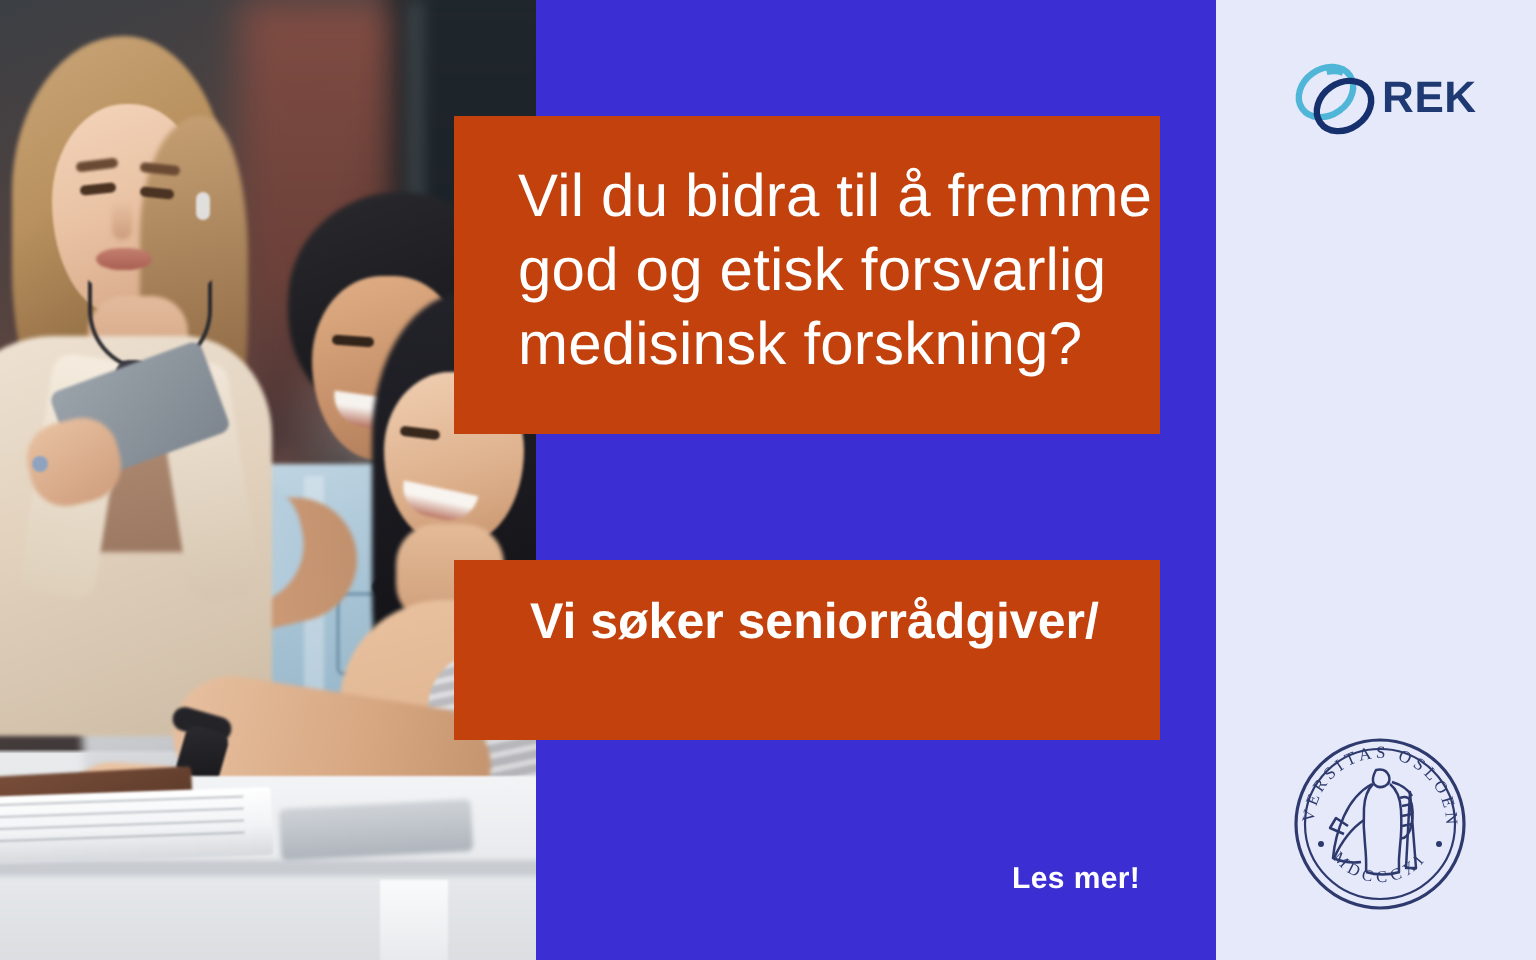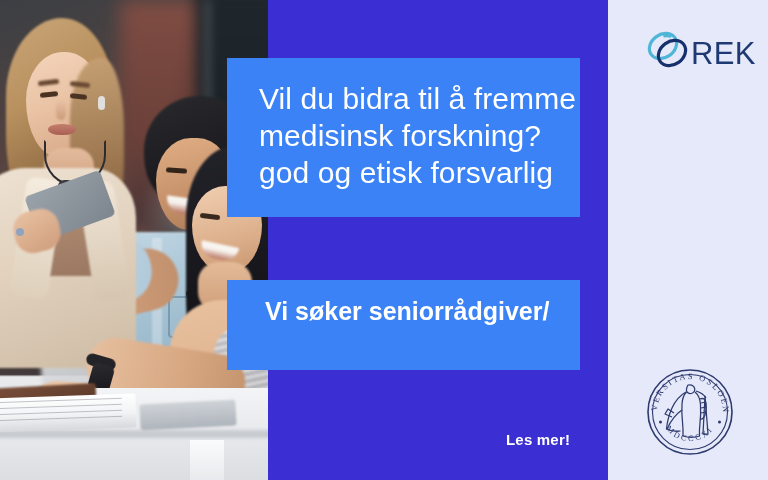--- a/index.html
+++ b/index.html
@@ -336,21 +336,21 @@
   .purple-field {
     position: absolute;
     left: 268px; top: 0;
     width: 340px; height: 480px;
     background: #3B2FD4;
   }
 
   
   .text-box {
     position: absolute;
-    background: #3b82f6;
+    background: #c2410c;
     box-sizing: border-box;
   }
   .box-question {
     left: 227px; top: 58px;
     width: 353px; height: 159px;
     padding: 22px 30px 0 32px;
   }
   .box-question .line {
     color: #ffffff;
     font-size: 30px;
@@ -398,22 +398,22 @@
     width: 95px; height: 50px;
   }
   .rek-mark {
     position: absolute;
     left: 0; top: 2px;
     width: 46px; height: 46px;
   }
   .rek-word {
     position: absolute;
     left: 46px; top: 11px;
-    font-size: 31px;
-    font-weight: normal;
+    font-size: 22px;
+    font-weight: bold;
     color: #1F3A73;
     letter-spacing: .3px;
   }
 
   
   .uio-seal {
     position: absolute;
     left: 643px; top: 365px;
     width: 94px; height: 94px;
   }
@@ -486,22 +486,22 @@
     <div class="notebook-cover"></div>
     <div class="notebook"></div>
     <div class="notebook-lines"></div>
     <div class="paper-right"></div>
   </div>
 
   <div class="purple-field"></div>
 
   <div class="text-box box-question">
     <div class="line">Vil du bidra til å fremme</div>
+    <div class="line">god og etisk forsvarlig</div>
     <div class="line">medisinsk forskning?</div>
-    <div class="line">god og etisk forsvarlig</div>
   </div>
 
   <div class="text-box box-role">
     <div class="line">Vi søker seniorrådgiver/</div>
   </div>
 
   <div class="cta">Les mer!</div>
 
   <div class="right-panel"></div>
 

